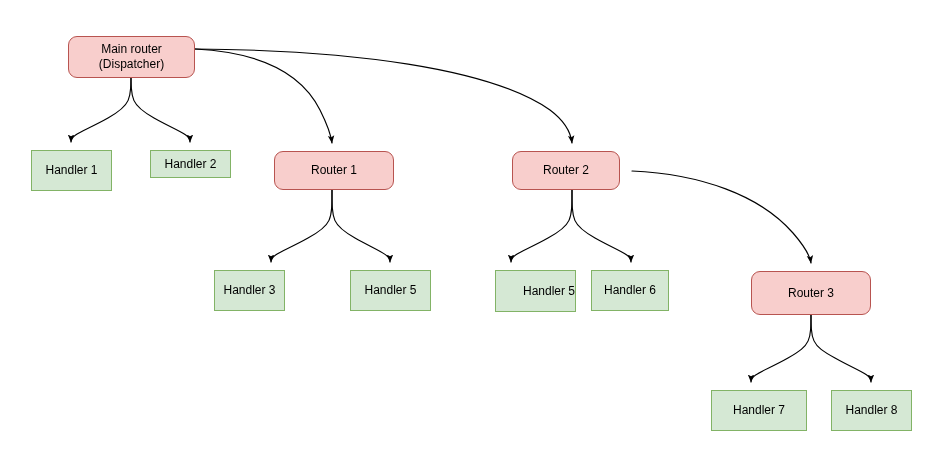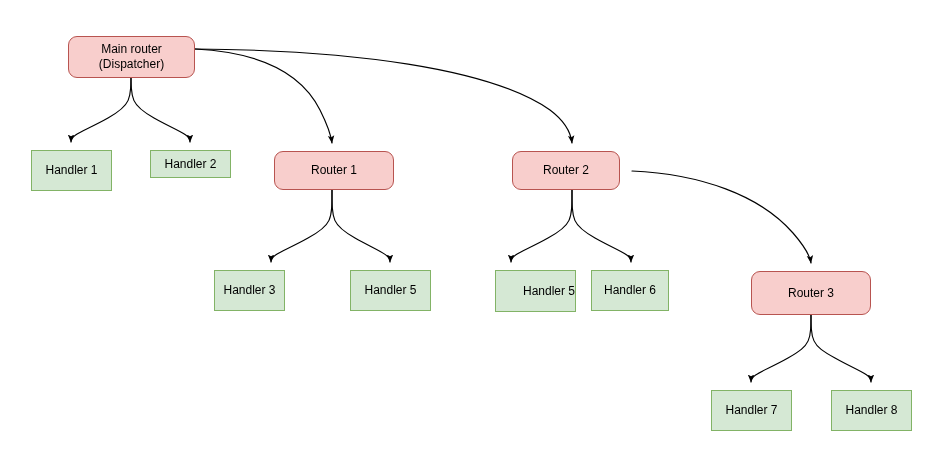--- a/index.html
+++ b/index.html
@@ -106,21 +106,21 @@
       </div>
       <div class="node node-handler" style="left: 495px; top: 270px; width: 81px; height: 42px; justify-content: flex-end;">
         <span class="node-label">Handler 5</span>
       </div>
       <div class="node node-handler" style="left: 591px; top: 270px; width: 78px; height: 41px;">
         <span class="node-label">Handler 6</span>
       </div>
       <div class="node node-router" style="left: 751px; top: 271px; width: 120px; height: 44px;">
         <span class="node-label">Router 3</span>
       </div>
-      <div class="node node-handler" style="left: 711px; top: 390px; width: 81px; height: 41px;">
+      <div class="node node-handler" style="left: 711px; top: 390px; width: 96px; height: 41px;">
         <span class="node-label">Handler 7</span>
       </div>
       <div class="node node-handler" style="left: 831px; top: 390px; width: 81px; height: 41px;">
         <span class="node-label">Handler 8</span>
       </div>
     </div>
 
 </div>
 
 </body></html>

